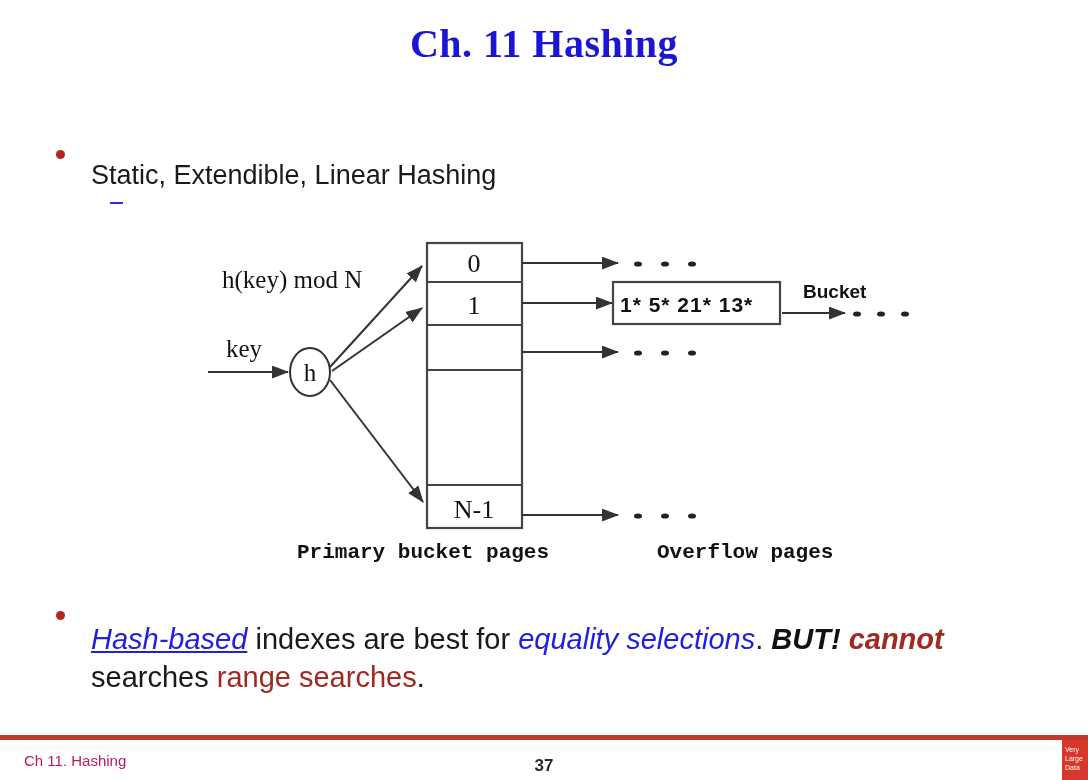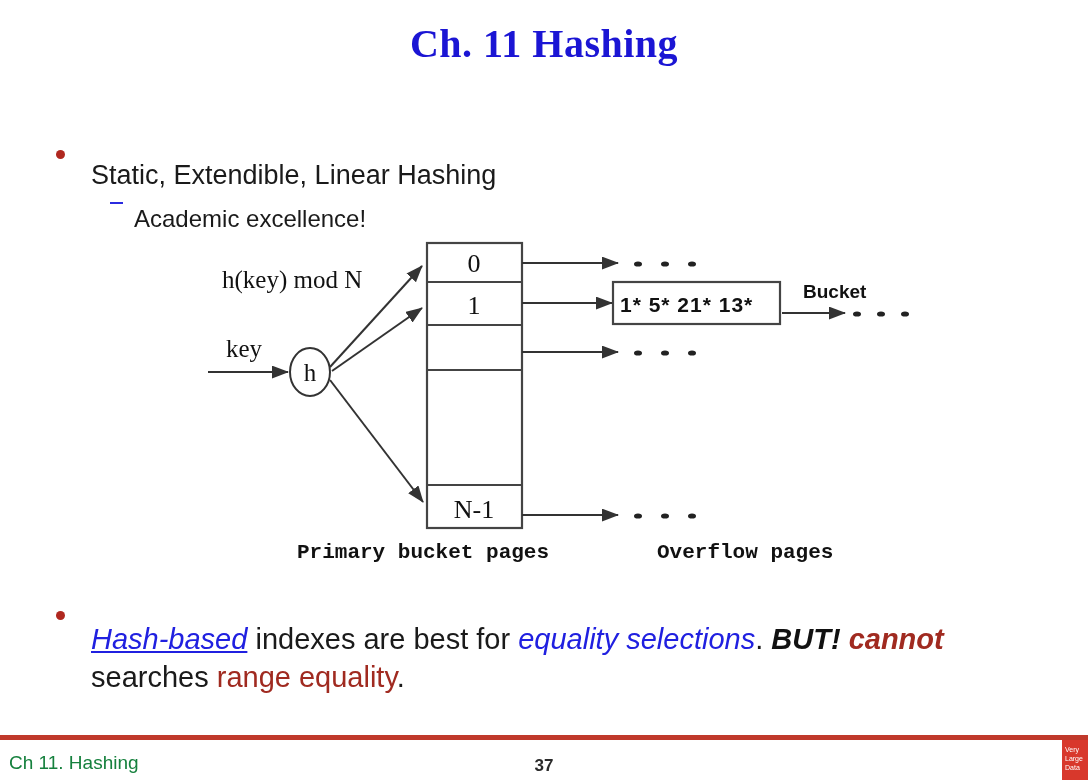--- a/index.html
+++ b/index.html
@@ -155,24 +155,24 @@
   #footer-rule {
     position: absolute;
     left: 0;
     top: 735px;
     width: 1088px;
     height: 5px;
     background: #c0392b;
   }
   #footer-left {
     position: absolute;
-    left: 9px;
+    left: 24px;
     top: 752px;
-    font-size: 19px;
-    color: #15803d;
+    font-size: 15px;
+    color: #be185d;
   }
   #footer-page {
     position: absolute;
     left: 0;
     top: 756px;
     width: 1088px;
     text-align: center;
     font-size: 17px;
     font-weight: bold;
     color: #2b2b2b;
@@ -202,21 +202,20 @@
 
 <div id="slide-title">Ch. 11 Hashing</div>
 
 <div class="bullet-row" id="bullet-1">
   <span class="bullet-dot"></span>
   <span class="bullet-text">Static, Extendible, Linear Hashing</span>
 </div>
 
 <div class="bullet-row" id="sub-bullet-1">
   <span class="sub-dash"></span>
-  <span class="bullet-text">Academic excellence!</span>
 </div>
 
 <div id="diagram">
   <svg width="1088" height="340" viewBox="0 0 1088 340" xmlns="http://www.w3.org/2000/svg">
     <defs>
       <marker id="arrow" markerWidth="9" markerHeight="9" refX="8" refY="3.2" orient="auto">
         <path d="M0,0 L8.5,3.2 L0,6.4 z" fill="#333333"></path>
       </marker>
     </defs>
 
@@ -279,21 +278,21 @@
     </g>
 
     <text class="lbl-mono" x="297" y="328">Primary bucket pages</text>
     <text class="lbl-mono" x="657" y="328">Overflow pages</text>
   </svg>
 </div>
 
 <div class="bullet-row" id="bullet-2">
   <span class="bullet-dot"></span>
   <span class="bullet-text">
-    <span class="t-hash">Hash-based</span><span> indexes are best for </span><span class="t-eq">equality selections</span><span>. </span><span class="t-but">BUT!</span><span> </span><span class="t-cannot">cannot</span><br><span>searches </span><span class="t-range">range equality</span><span>.</span>
+    <span class="t-hash">Hash-based</span><span> indexes are best for </span><span class="t-eq">equality selections</span><span>. </span><span class="t-but">BUT!</span><span> </span><span class="t-cannot">cannot</span><br><span>searches </span><span class="t-range">range searches</span><span>.</span>
   </span>
 </div>
 
 <div id="footer-rule"></div>
 <div id="footer-left">Ch 11. Hashing</div>
 <div id="footer-page">37</div>
 <div id="footer-logo">
   <div class="logo-pad"></div>
   <div class="logo-line">Very</div>
   <div class="logo-line">Large</div>

